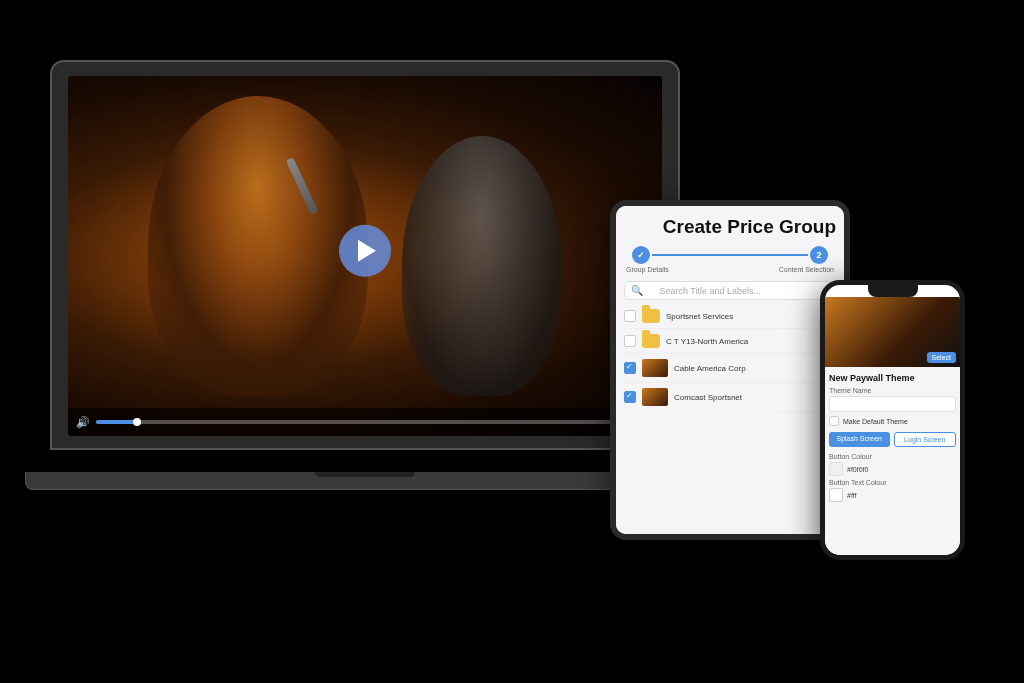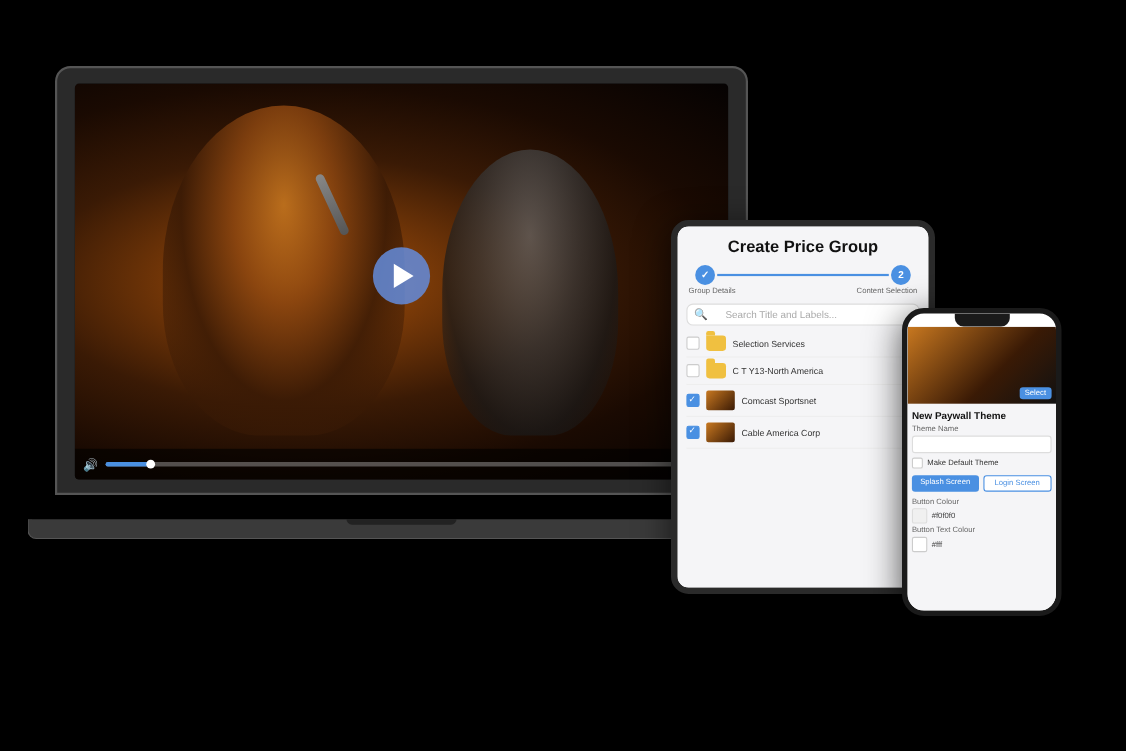--- a/index.html
+++ b/index.html
@@ -170,23 +170,23 @@
       box-shadow: 0 8px 32px rgba(0,0,0,0.6);
     }
     .tablet-screen {
       width: 100%;
       height: 100%;
       background: #f5f5f7;
       overflow: hidden;
       position: relative;
     }
     .tablet-header {
-      text-align: center;
+      text-align: right;
       padding: 10px 8px 4px;
-      font-size: 15px;
+      font-size: 19px;
       font-weight: 700;
       color: #111;
     }
     
     .stepper {
       display: flex;
       align-items: center;
       justify-content: center;
       gap: 0;
       padding: 4px 16px 0;
@@ -479,39 +479,39 @@
       </div>
       <div class="tablet-search">
         <span class="search-icon-sm">🔍</span>
         <span class="search-placeholder">Search Title and Labels...</span>
       </div>
       <div class="file-list">
 
         <div class="file-item">
           <div class="file-checkbox"></div>
           <div class="file-folder-icon"></div>
-          <span class="file-name">Selection Services</span>
+          <span class="file-name">Sportsnet Services</span>
         </div>
 
         <div class="file-item">
           <div class="file-checkbox"></div>
           <div class="file-folder-icon"></div>
           <span class="file-name">C T Y13-North America</span>
         </div>
 
         <div class="file-item">
           <div class="file-checkbox checked"></div>
           <div class="file-thumb"></div>
-          <span class="file-name">Comcast Sportsnet</span>
+          <span class="file-name">Cable America Corp</span>
         </div>
 
         <div class="file-item">
           <div class="file-checkbox checked"></div>
           <div class="file-thumb"></div>
-          <span class="file-name">Cable America Corp</span>
+          <span class="file-name">Comcast Sportsnet</span>
         </div>
       </div>
     </div>
   </div>
 </div>
 
 <div class="phone-wrapper">
   <div class="phone-body">
     <div class="phone-notch-bar"></div>
     <div class="phone-screen">

